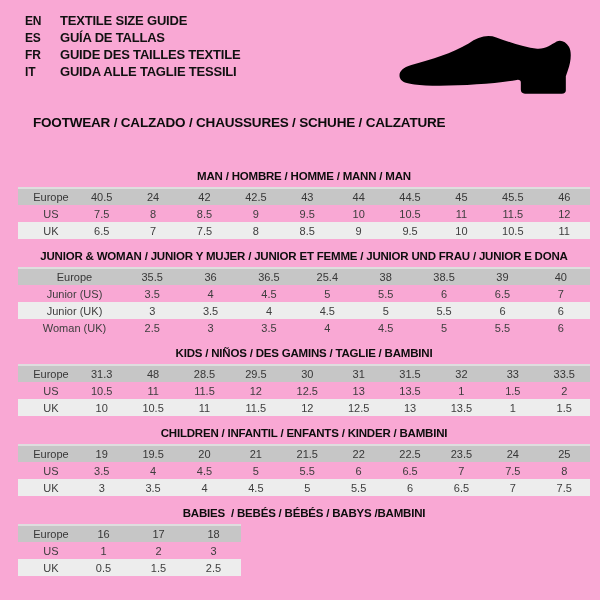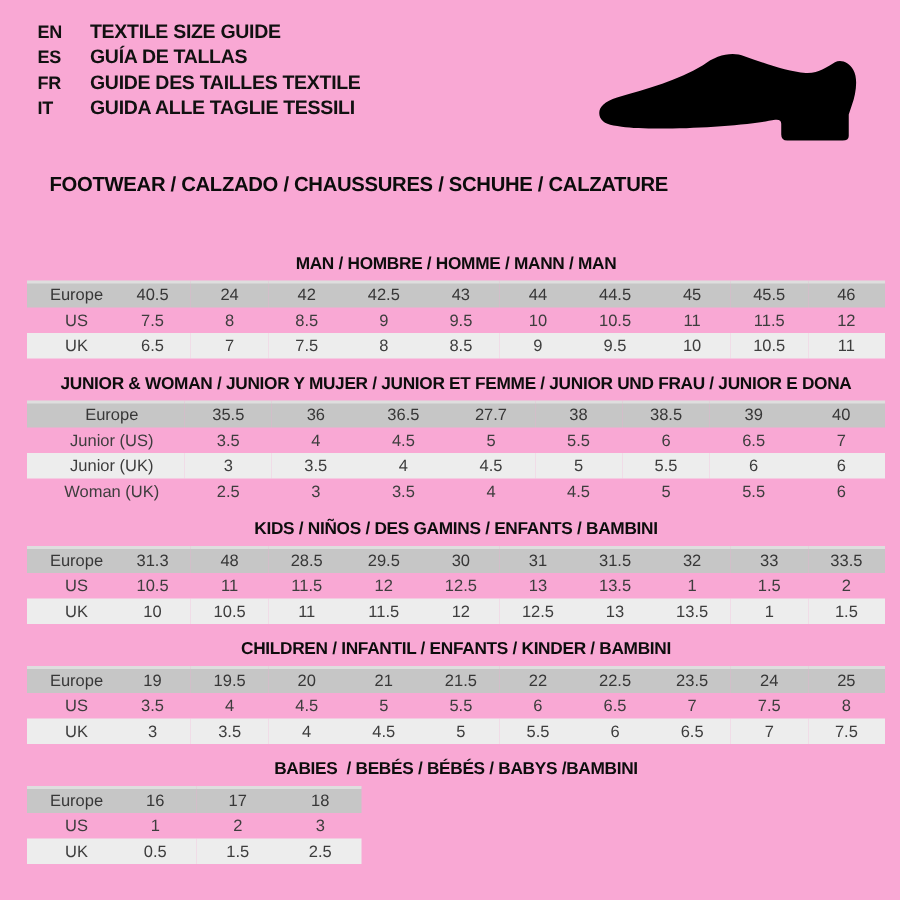--- a/index.html
+++ b/index.html
@@ -151,21 +151,21 @@
       <table class="size-table t-junior">
         <colgroup>
             <col class="c-label">
           </colgroup>
         <tbody>
             <tr>
               <td class="lbl">Europe</td>
               <td>35.5</td>
               <td>36</td>
               <td>36.5</td>
-              <td>27.7</td>
+              <td>25.4</td>
               <td>38</td>
               <td>38.5</td>
               <td>39</td>
               <td>40</td>
             </tr>
             <tr>
               <td class="lbl">Junior (US)</td>
               <td>3.5</td>
               <td>4</td>
               <td>4.5</td>
@@ -195,21 +195,21 @@
               <td>4.5</td>
               <td>5</td>
               <td>5.5</td>
               <td>6</td>
             </tr>
           </tbody>
       </table>
     </div>
 
     <div class="section">
-      <div class="section-title">KIDS / NIÑOS / DES GAMINS / ENFANTS / BAMBINI</div>
+      <div class="section-title">KIDS / NIÑOS / DES GAMINS / TAGLIE / BAMBINI</div>
       <table class="size-table">
         <colgroup>
             <col class="c-label">
           </colgroup>
         <tbody>
             <tr>
               <td class="lbl">Europe</td>
               <td>31.3</td>
               <td>48</td>
               <td>28.5</td>

